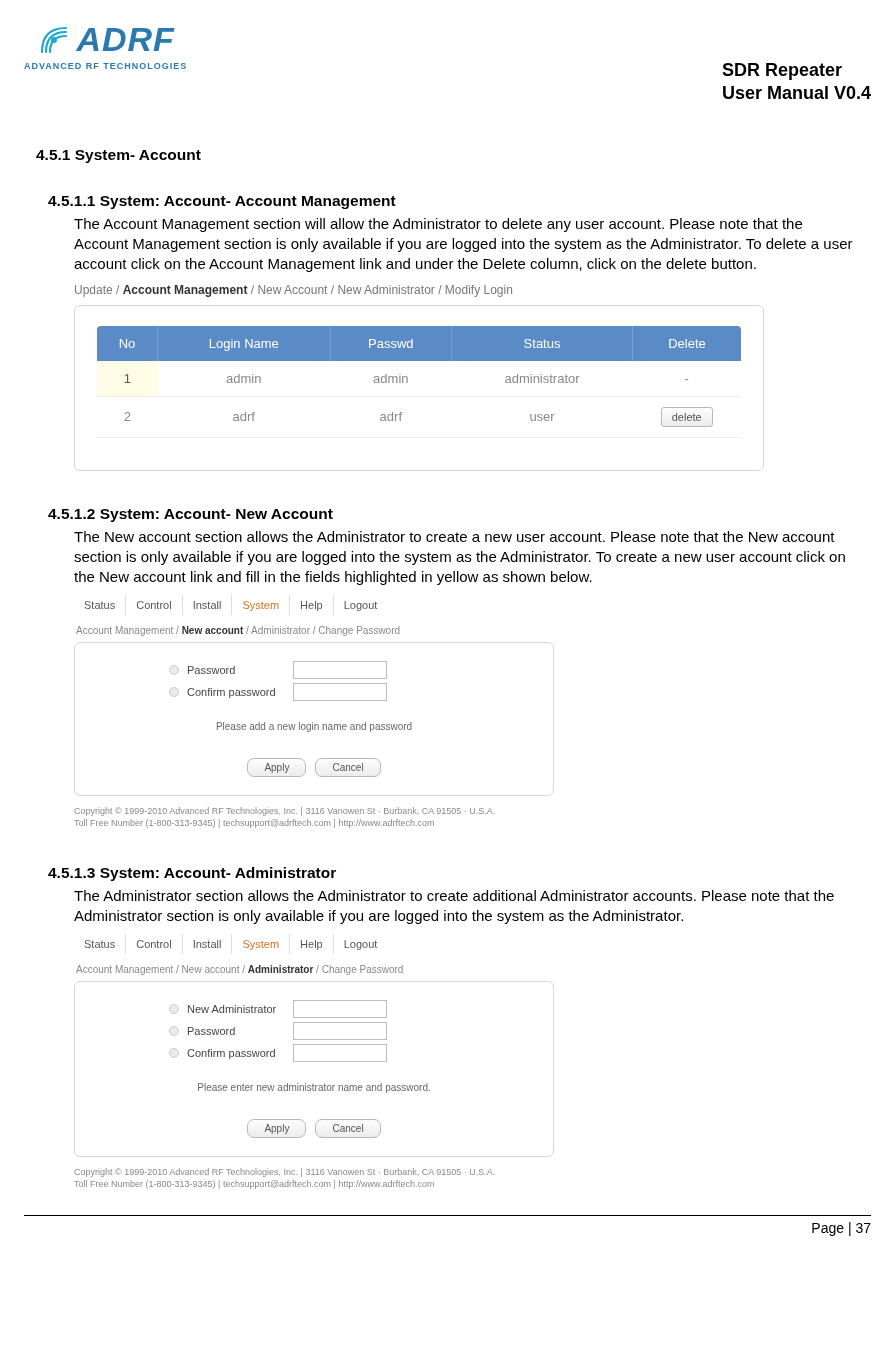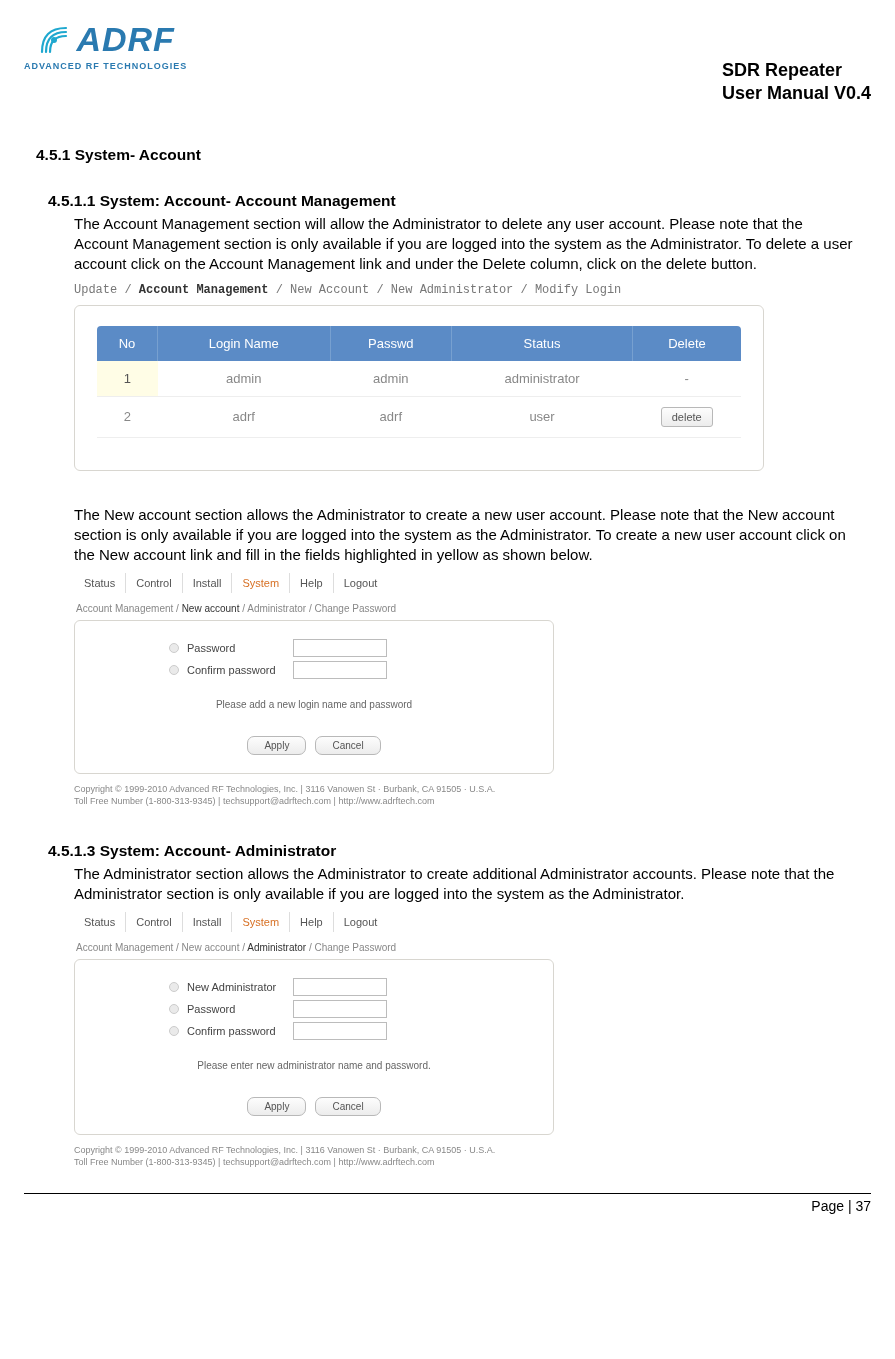--- a/index.html
+++ b/index.html
@@ -76,21 +76,20 @@
   }
   
   .fig1 {
     margin-left: 26px;
     width: 690px;
   }
   .fig1-crumb {
     font-size: 12px;
     color: #777;
     margin-bottom: 8px;
-    font-family: Liberation Mono, monospace;
   }
   .fig1-crumb .bold { color: #333; font-weight: bold; }
   .fig1-box {
     border: 1px solid #d8d6d0;
     border-radius: 6px;
     padding: 20px 22px 32px 22px;
     background: #fff;
   }
   .tbl1 { width: 100%; border-collapse: collapse; font-size: 13px; }
   .tbl1 th {
@@ -136,21 +135,21 @@
     color: #555;
     border-right: 1px solid #ddd;
   }
   .tabs .tab:last-child { border-right: none; }
   .tabs .tab.active { color: #d77024; }
   .crumb2 {
     font-size: 10px;
     color: #888;
     padding: 6px 0 6px 2px;
   }
-  .crumb2 .bold { color: #333; font-weight: normal; }
+  .crumb2 .bold { color: #333; font-weight: bold; }
   .form-box {
     border: 1px solid #d8d6d0;
     border-radius: 6px;
     padding: 18px 24px 18px 24px;
     background: #fff;
   }
   .form-row {
     display: flex;
     align-items: center;
     margin-bottom: 4px;
@@ -269,20 +268,21 @@
                 <button class="btn-delete">delete</button>
               </td>
             </tr>
           </tbody>
         </table>
       </div>
     </div>
   </div>
 
   <div class="sub-block">
+    <div class="sub-h">4.5.1.2 System: Account- New Account</div>
     <p class="body-text">The New account section allows the Administrator to create a new user account.   Please note that the New account section is only available if you are logged into the system as the Administrator.   To create a new user account click on the New account link and fill in the fields highlighted in yellow as shown below.</p>
 
     <div class="figform">
       <div class="tabs">
         <div class="tab">Status</div>
         <div class="tab">Control</div>
         <div class="tab">Install</div>
         <div class="tab active">System</div>
         <div class="tab">Help</div>
         <div class="tab">Logout</div>

